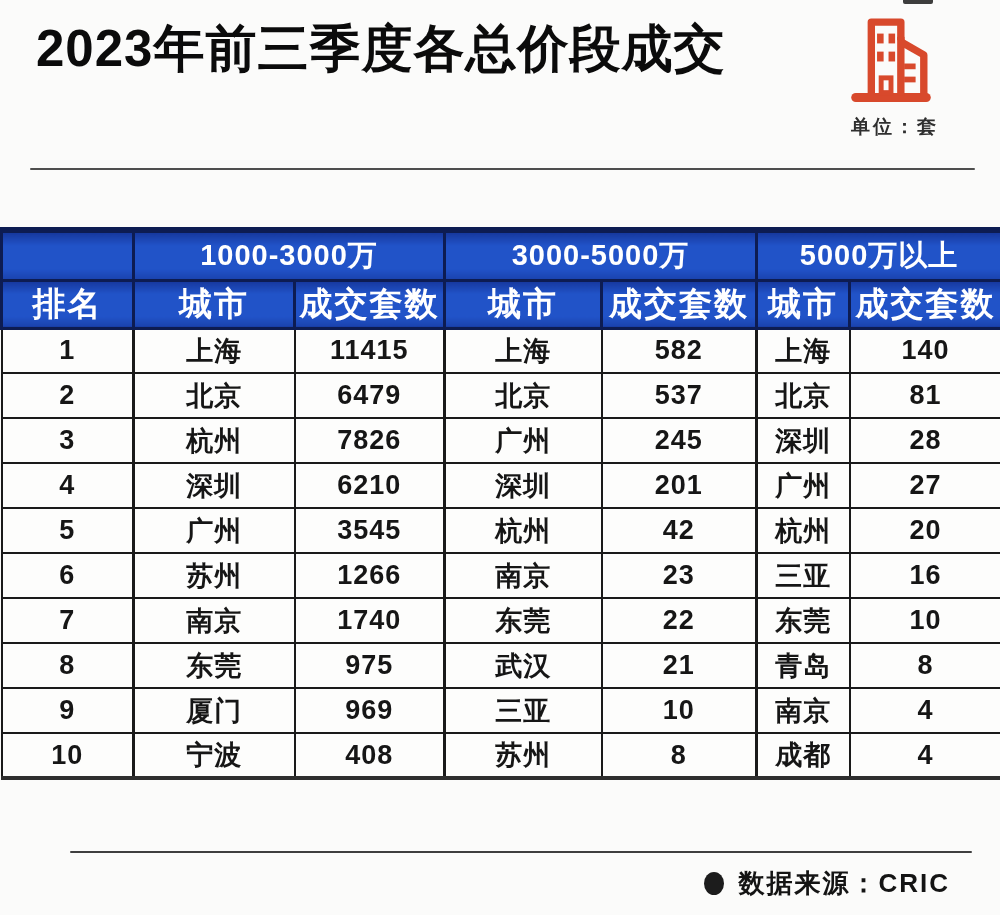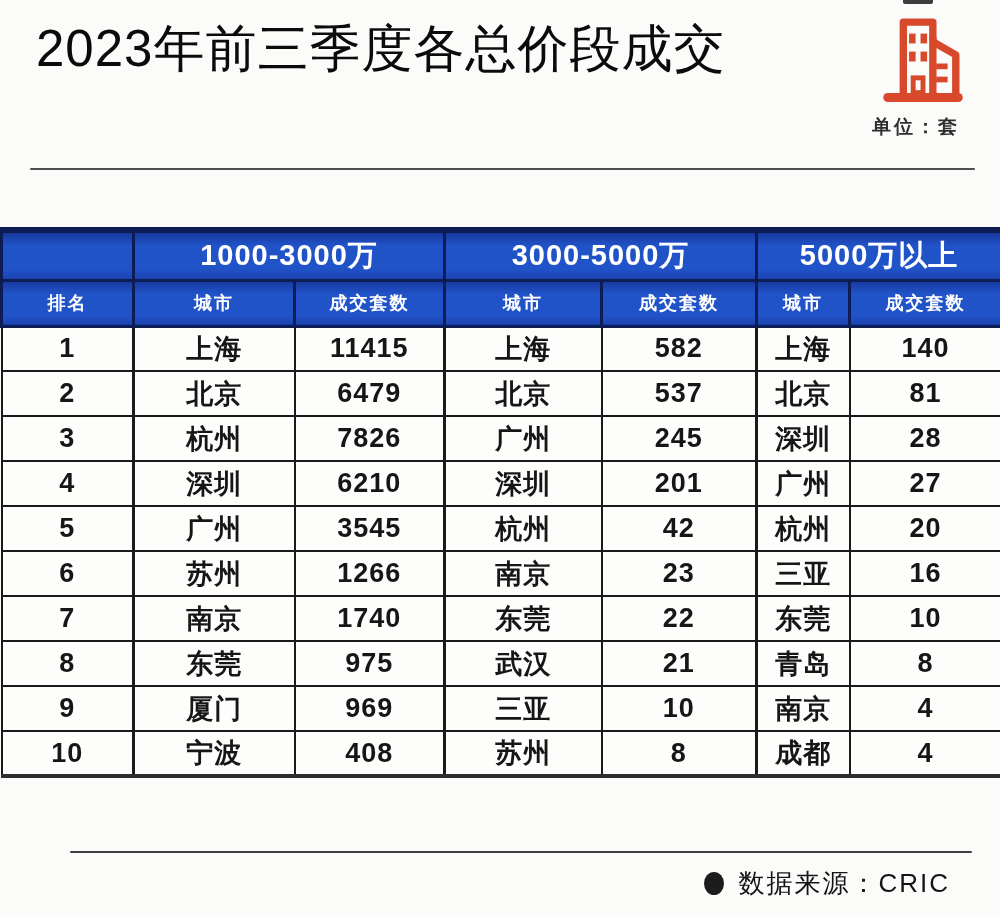--- a/index.html
+++ b/index.html
@@ -12,29 +12,29 @@
   }
   .page { position: absolute; inset: 0; }
 
   
   .title {
     position: absolute;
     left: 36px; top: 16px;
     width: 830px;
     font-size: 51px;
     line-height: 66px;
-    font-weight: 400;
+    font-weight: 700;
     letter-spacing: 1px;
     color: #0b0b0b;
   }
   .brand {
     position: absolute;
-    left: 872px; top: 12px;
+    left: 840px; top: 12px;
     width: 110px;
-    text-align: left;
+    text-align: center;
   }
   .brand svg { display: block; margin-left: 10px; }
   .unit-label {
     margin-top: 8px;
     font-size: 19px;
     font-weight: 600;
     letter-spacing: 3px;
     color: #2f2f2f;
     white-space: nowrap;
   }
@@ -64,21 +64,21 @@
   }
   thead th {
     background: linear-gradient(180deg, #16389e 0%, #2153c8 28%, #2153c8 78%, #1a43af 100%);
     color: #ffffff;
     border: 3px solid #0d1c52;
     font-weight: 700;
     text-align: center;
     vertical-align: middle;
   }
   tr.segment-row th { height: 50px; font-size: 29px; letter-spacing: 1px; }
-  tr.colhead-row th { height: 46px; font-size: 18px; letter-spacing: 2px; }
+  tr.colhead-row th { height: 46px; font-size: 33px; letter-spacing: 2px; }
   tbody td {
     height: 45px;
     background: #fdfdfc;
     border: 2px solid #1a1a1a;
     color: #161616;
     font-size: 27px;
     font-weight: 700;
     text-align: center;
     vertical-align: middle;
     letter-spacing: 1px;
@@ -93,21 +93,21 @@
     width: 902px; height: 2px;
     background: #3f3f3f;
     border-radius: 1px;
   }
   .source {
     position: absolute;
     right: 50px; top: 866px;
     display: flex;
     align-items: center;
     font-size: 26px;
-    font-weight: 400;
+    font-weight: 700;
     color: #141414;
     letter-spacing: 2px;
   }
   .source .bullet {
     display: inline-block;
     width: 20px; height: 23px;
     background: #1c1c1c;
     border-radius: 50%;
     margin-right: 14px;
   }

